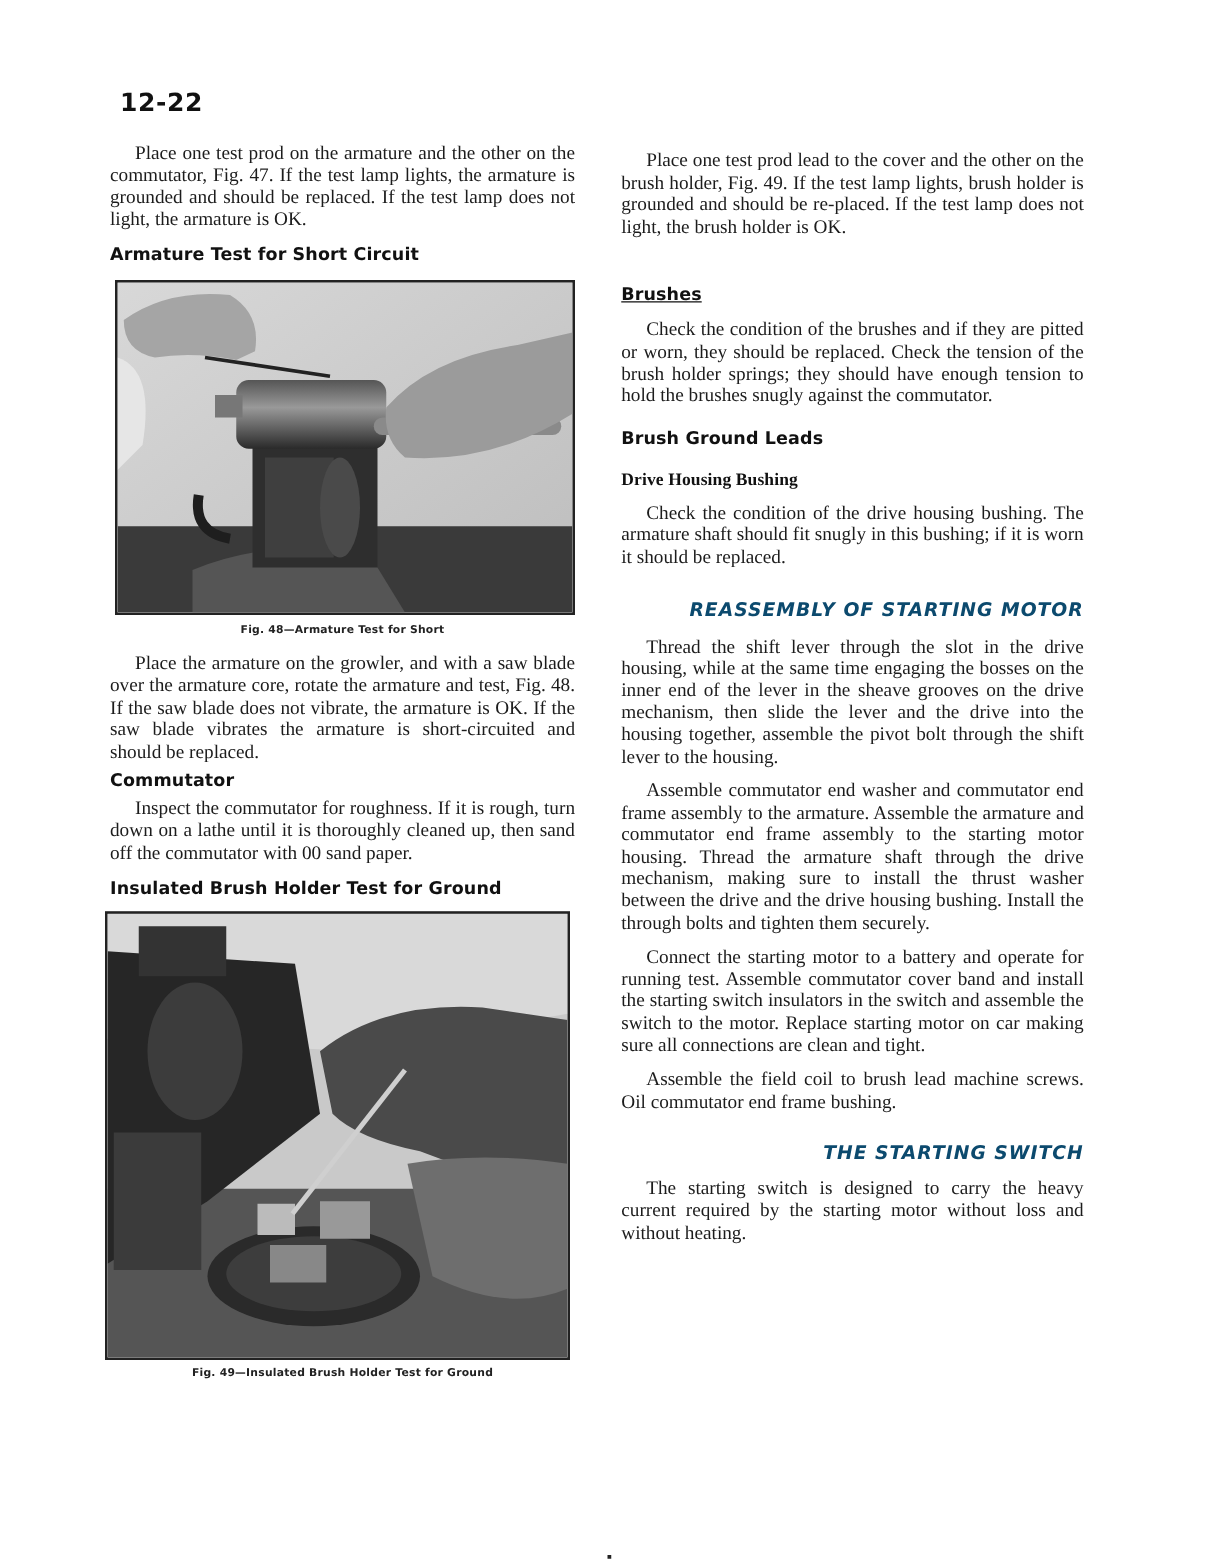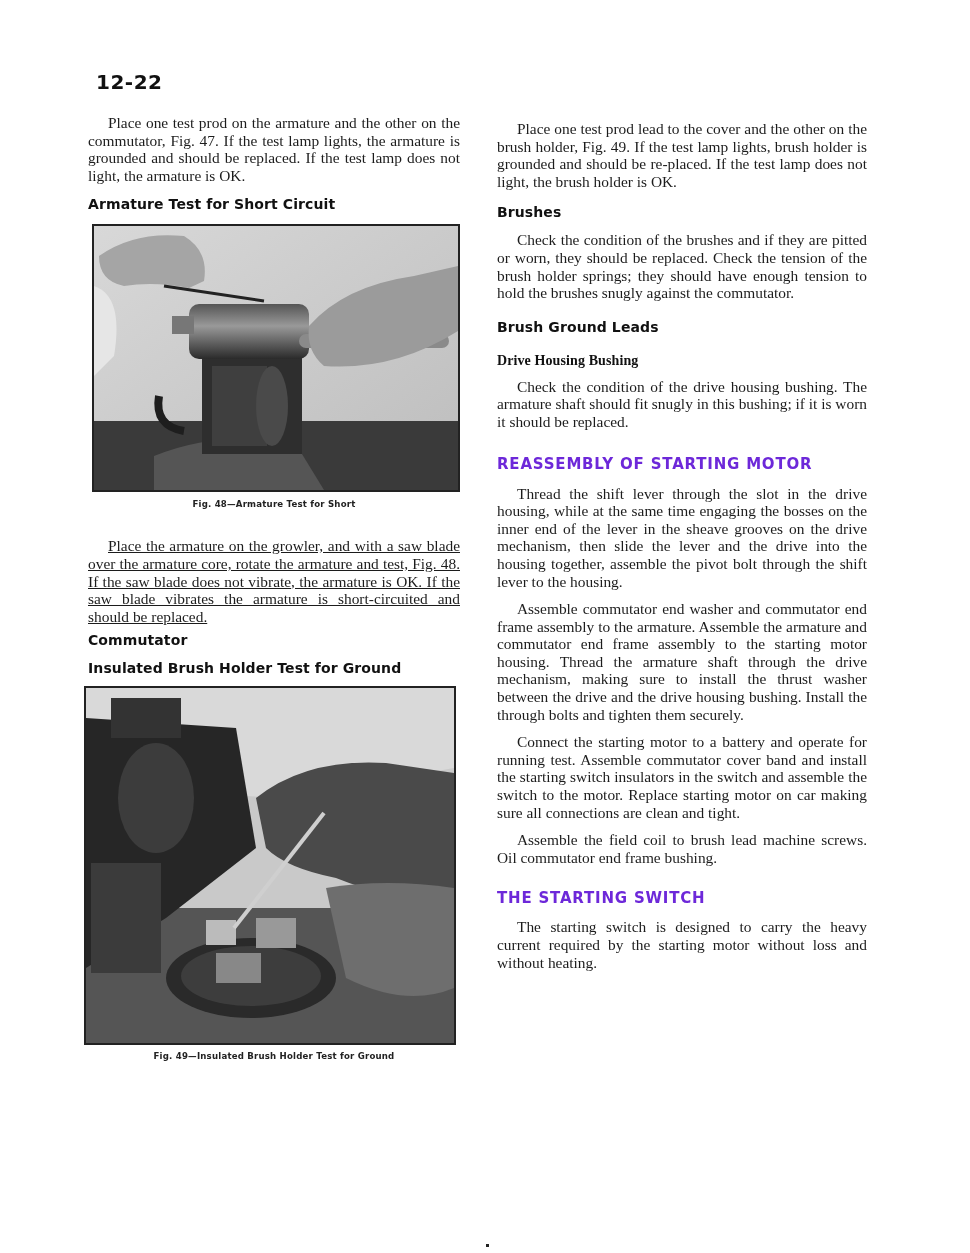--- a/index.html
+++ b/index.html
@@ -3,21 +3,21 @@
 <meta charset="utf-8">
 <style>
   html, body { margin: 0; padding: 0; background: #ffffff; }
   body { width: 970px; height: 1253px; position: relative; overflow: hidden; color: #1a1a1a; }
   .page-number { position: absolute; left: 96px; top: 70px; font-family: "DejaVu Sans", sans-serif; font-weight: bold; font-size: 20px; letter-spacing: 0.5px; color: #111; }
   .col { position: absolute; }
   .col-left { left: 88px; top: 114px; width: 372px; }
   .col-right { left: 497px; top: 120px; width: 370px; }
   p.body { font-family: "Liberation Serif", serif; font-size: 15.4px; line-height: 17.6px; margin: 0; text-align: justify; text-indent: 20px; color: #1c1c1c; }
   h3.sub { font-family: "DejaVu Sans", sans-serif; font-weight: bold; font-size: 14px; margin: 0; color: #111; letter-spacing: 0.1px; }
-  h2.major { font-family: "DejaVu Sans", sans-serif; font-weight: bold; font-size: 15px; margin: 0; text-align: left; letter-spacing: 0.8px; color: #6d28d9; }
+  h2.major { font-family: "DejaVu Sans", sans-serif; font-weight: bold; font-size: 15px; margin: 0; text-align: right; letter-spacing: 0.8px; color: #0c4a6e; font-style: italic; }
   .figure { position: relative; border: 2px solid #222; background: #cfcfcf; overflow: hidden; }
   .caption { font-family: "DejaVu Sans", sans-serif; font-weight: bold; font-size: 8.6px; text-align: center; color: #222; letter-spacing: 0.2px; }
   .abs { position: absolute; }
 </style>
 </head>
 <body>
 
 <div class="page-number">12-22</div>
 
 <div class="col col-left">
@@ -49,23 +49,24 @@
       <rect x="78" y="90" width="22" height="18" fill="#777"></rect>
       <rect x="205" y="108" width="150" height="14" rx="7" fill="#8a8a8a"></rect>
       <path d="M215 100 Q250 60 320 50 L364 40 L364 105 Q300 145 230 140 Q212 125 215 100 Z" fill="#9b9b9b"></path>
       <path d="M5 30 Q40 5 90 10 Q115 25 110 55 L95 62 Q60 55 30 60 Q5 55 5 30 Z" fill="#a5a5a5"></path>
       <path d="M70 60 L170 75" stroke="#222" stroke-width="3"></path>
       <path d="M0 60 Q30 70 20 130 L0 150 Z" fill="#e6e6e6"></path>
     </svg>
   </div>
   <div class="caption" style="margin-top:7px;">Fig. 48—Armature Test for Short</div>
 
-  <p class="body" style="margin-top:28px;text-decoration:underline;">Place the armature on the growler, and with a saw blade over the armature core, rotate the armature and test, Fig. 48. If the saw blade does not vibrate, the armature is OK. If the saw blade vibrates the armature is short-circuited and should be replaced.</p>
+  <p class="body" style="margin-top:13px;">Place the armature on the growler, and with a saw blade over the armature core, rotate the armature and test, Fig. 48. If the saw blade does not vibrate, the armature is OK. If the saw blade vibrates the armature is short-circuited and should be replaced.</p>
 
   <h3 class="sub" style="margin-top:7px;">Commutator</h3>
+  <p class="body" style="margin-top:5px;">Inspect the commutator for roughness. If it is rough, turn down on a lathe until it is thoroughly cleaned up, then sand off the commutator with 00 sand paper.</p>
 
   <h3 class="sub" style="margin-top:12px;">Insulated Brush Holder Test for Ground</h3>
 
   <div class="figure" style="width:368px;height:355px;margin-top:10px;margin-left:-4px;">
     <svg width="368" height="355" viewBox="0 0 368 355">
       <rect x="0" y="0" width="368" height="355" fill="#c9c9c9"></rect>
       <path d="M0 0 L368 0 L368 80 L200 110 L0 100 Z" fill="#d9d9d9"></path>
       <rect x="0" y="220" width="368" height="135" fill="#555"></rect>
       <path d="M0 30 L150 40 L170 160 L80 230 L0 280 Z" fill="#262626"></path>
       <rect x="25" y="10" width="70" height="40" fill="#333"></rect>
@@ -80,21 +81,21 @@
       <rect x="130" y="265" width="45" height="30" fill="#888"></rect>
       <line x1="148" y1="240" x2="238" y2="125" stroke="#cfcfcf" stroke-width="4"></line>
     </svg>
   </div>
   <div class="caption" style="margin-top:6px;">Fig. 49—Insulated Brush Holder Test for Ground</div>
 </div>
 
 <div class="col col-right">
   <p class="body">Place one test prod lead to the cover and the other on the brush holder, Fig. 49. If the test lamp lights, brush holder is grounded and should be re-placed. If the test lamp does not light, the brush holder is OK.</p>
 
-  <h3 class="sub" style="margin-top:14px;">Brushes</h3>
+  <h3 class="sub" style="margin-top:38px;text-decoration:underline;">Brushes</h3>
   <p class="body" style="margin-top:11px;">Check the condition of the brushes and if they are pitted or worn, they should be replaced. Check the tension of the brush holder springs; they should have enough tension to hold the brushes snugly against the commutator.</p>
 
   <h3 class="sub" style="margin-top:17px;">Brush Ground Leads</h3>
 
   <h3 class="sub" style="margin-top:18px;font-family:Liberation Serif, serif;">Drive Housing Bushing</h3>
   <p class="body" style="margin-top:9px;">Check the condition of the drive housing bushing. The armature shaft should fit snugly in this bushing; if it is worn it should be replaced.</p>
 
   <h2 class="major" style="margin-top:24px;">REASSEMBLY OF STARTING MOTOR</h2>
   <p class="body" style="margin-top:12px;">Thread the shift lever through the slot in the drive housing, while at the same time engaging the bosses on the inner end of the lever in the sheave grooves on the drive mechanism, then slide the lever and the drive into the housing together, assemble the pivot bolt through the shift lever to the housing.</p>
   <p class="body" style="margin-top:10px;">Assemble commutator end washer and commutator end frame assembly to the armature. Assemble the armature and commutator end frame assembly to the starting motor housing. Thread the armature shaft through the drive mechanism, making sure to install the thrust washer between the drive and the drive housing bushing. Install the through bolts and tighten them securely.</p>

